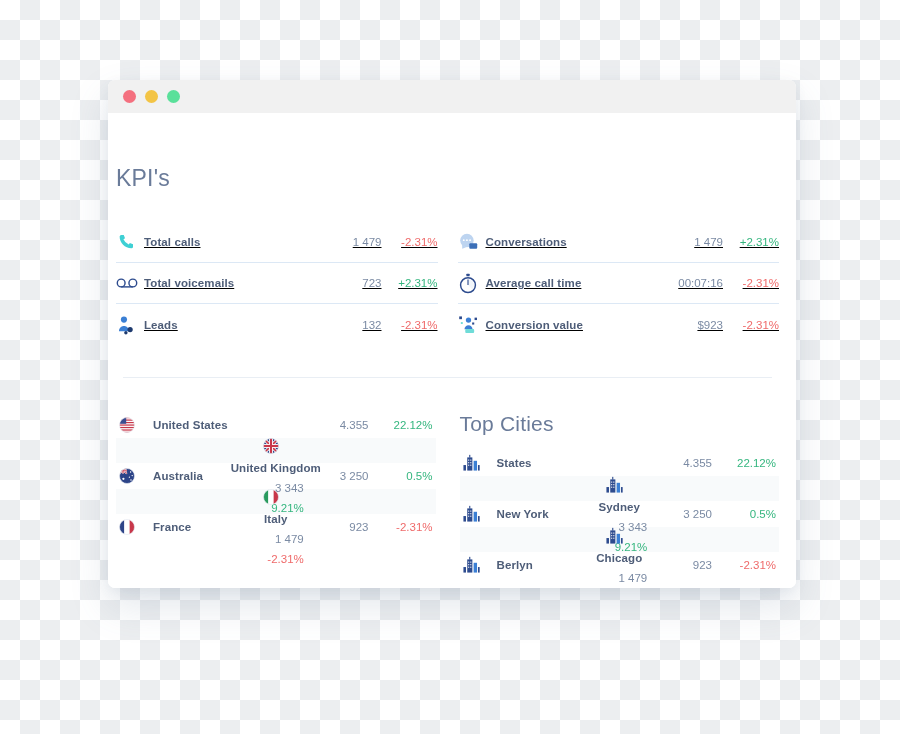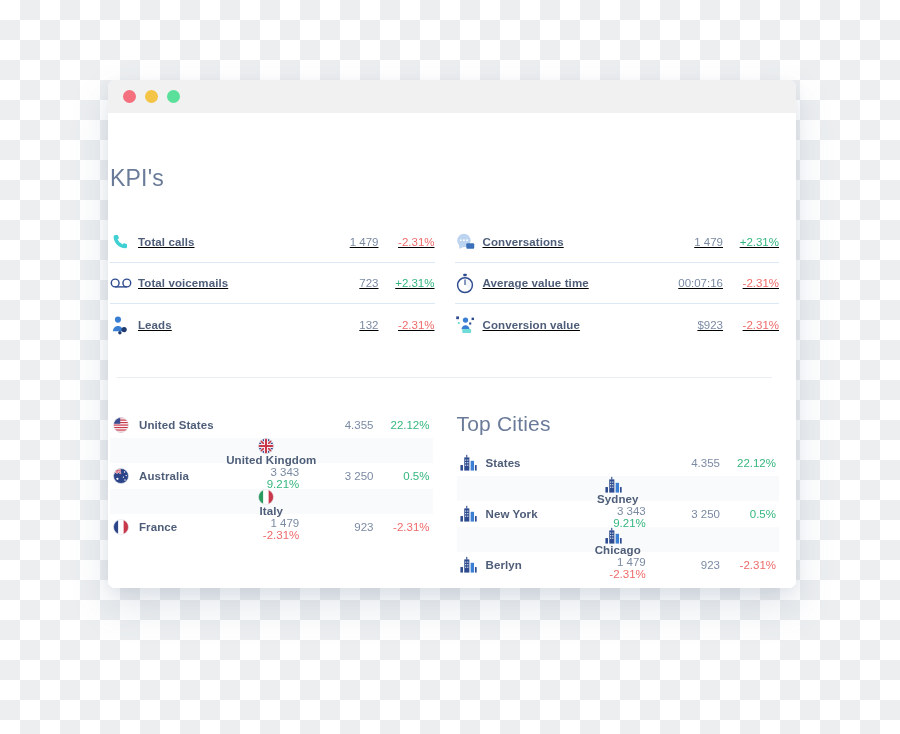--- a/index.html
+++ b/index.html
@@ -43,21 +43,21 @@
     align-items: center;
     padding-left: 15px;
     gap: 9px;
   }
   .dot { width: 13px; height: 13px; border-radius: 50%; }
   .dot.red    { background: #f4707f; }
   .dot.yellow { background: #f3c445; }
   .dot.green  { background: #5ae09a; }
 
   .content {
-    padding: 0 17px 0 2px;
+    padding: 0 17px 0 8px;
     height: calc(100% - 33px);
     background: #fff;
   }
 
   
   .page-title {
     font-size: 23px;
     font-weight: 400;
     color: #6a7b99;
     letter-spacing: 0.2px;
@@ -137,20 +137,21 @@
     display: grid;
     grid-template-columns: 1fr 1fr;
     column-gap: 24px;
   }
 
   .list-row {
     display: flex;
     align-items: center;
     height: 25.5px;
     padding: 0 3px;
+    gap: 8px;
   }
   .list-row.striped { background: #f8fafb; flex-direction: column; }
 
   .list-flag {
     width: 26px;
     min-width: 26px;
     display: flex;
     align-items: center;
   }
 
@@ -258,21 +259,21 @@
 
         <div class="kpi-row">
           <span class="kpi-icon">
             <svg width="20" height="21" viewBox="0 0 24 26">
               <rect x="10" y="1" width="4" height="3" rx="0.7" fill="#2d4b8e"></rect>
               <circle cx="12" cy="15" r="9.2" fill="#ffffff" stroke="#2d4b8e" stroke-width="1.8"></circle>
               <path d="M12 15 L12 7.6 A7.4 7.4 0 0 1 17.2 20.2 Z" fill="#f2f6fb"></path>
               <line x1="12" y1="15" x2="12" y2="8.2" stroke="#2d4b8e" stroke-width="1.4"></line>
             </svg>
           </span>
-          <span class="kpi-label">Average value time</span>
+          <span class="kpi-label">Average call time</span>
           <span class="kpi-value">00:07:16</span>
           <span class="kpi-delta down">-2.31%</span>
         </div>
 
         <div class="kpi-row">
           <span class="kpi-icon">
             <svg width="21" height="21" viewBox="0 0 26 26">
               <circle cx="13" cy="7.5" r="3.3" fill="#3b7fd4"></circle>
               <path d="M8 19c0-3 2.2-5.2 5-5.2s5 2.2 5 5.2z" fill="#3b7fd4"></path>
               <rect x="9" y="18.5" width="11" height="5" rx="1.2" fill="#6fdcd8"></rect>

